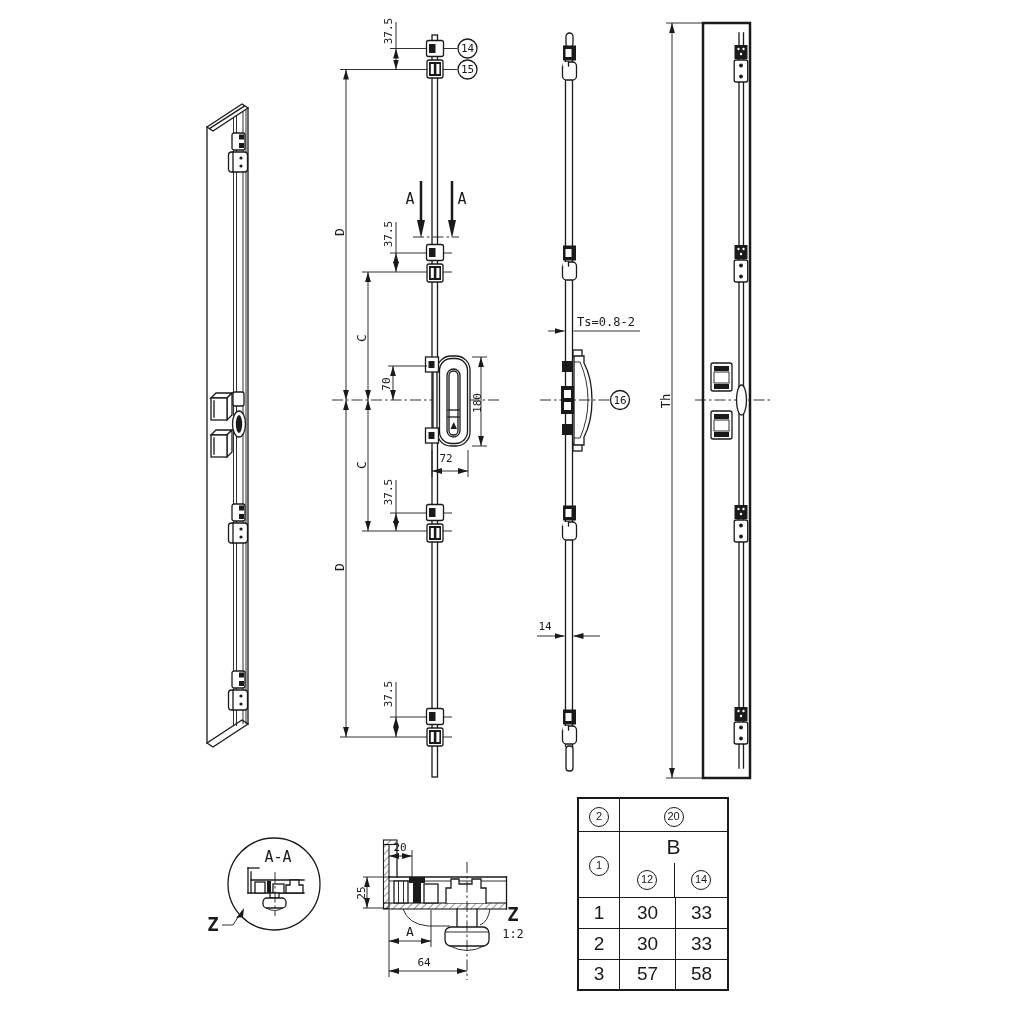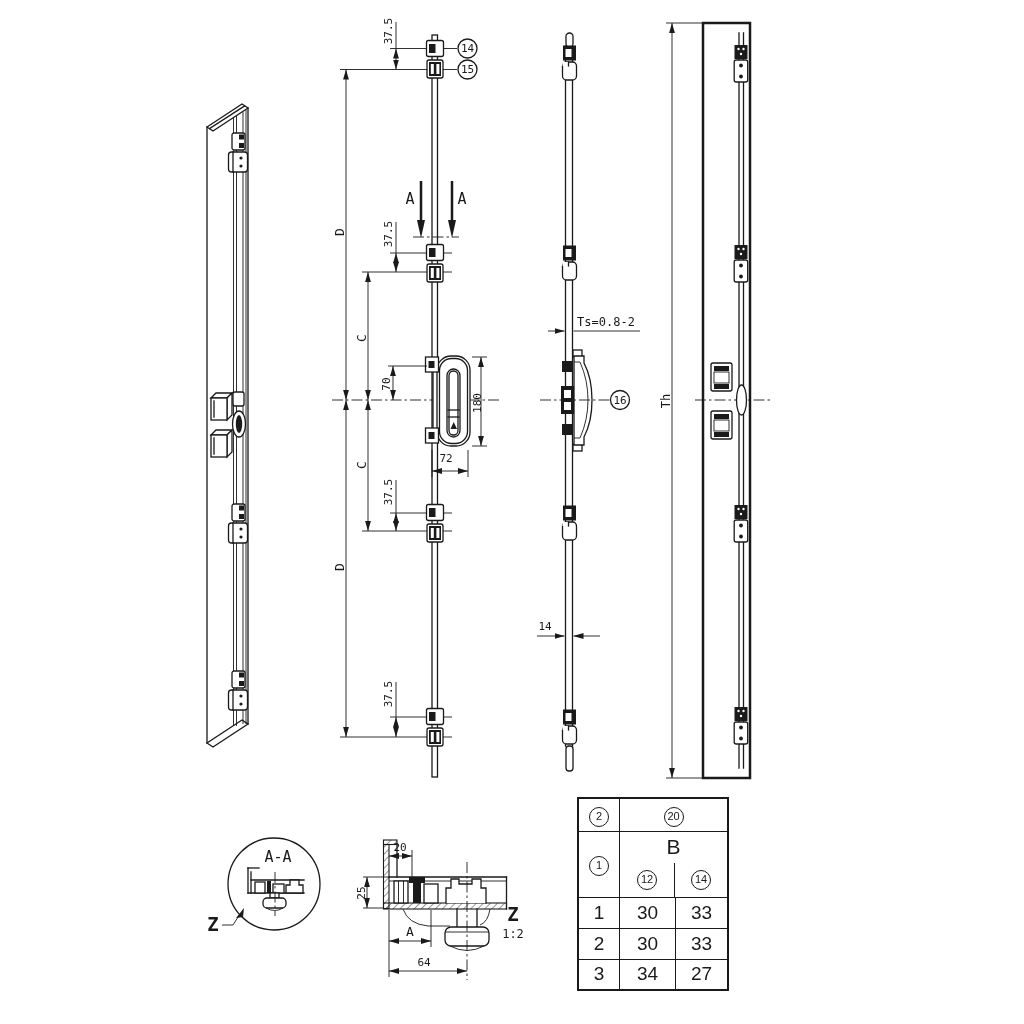--- a/index.html
+++ b/index.html
@@ -421,19 +421,19 @@
     <td class="w2">30</td>
     <td class="w3">33</td>
   </tr>
   <tr class="dr">
     <td class="w1">2</td>
     <td class="w2">30</td>
     <td class="w3">33</td>
   </tr>
   <tr class="dr">
     <td class="w1">3</td>
-    <td class="w2">34</td>
-    <td class="w3">27</td>
+    <td class="w2">57</td>
+    <td class="w3">58</td>
   </tr>
 </tbody>
     </table>
 
 </div>
 
 </body></html>

